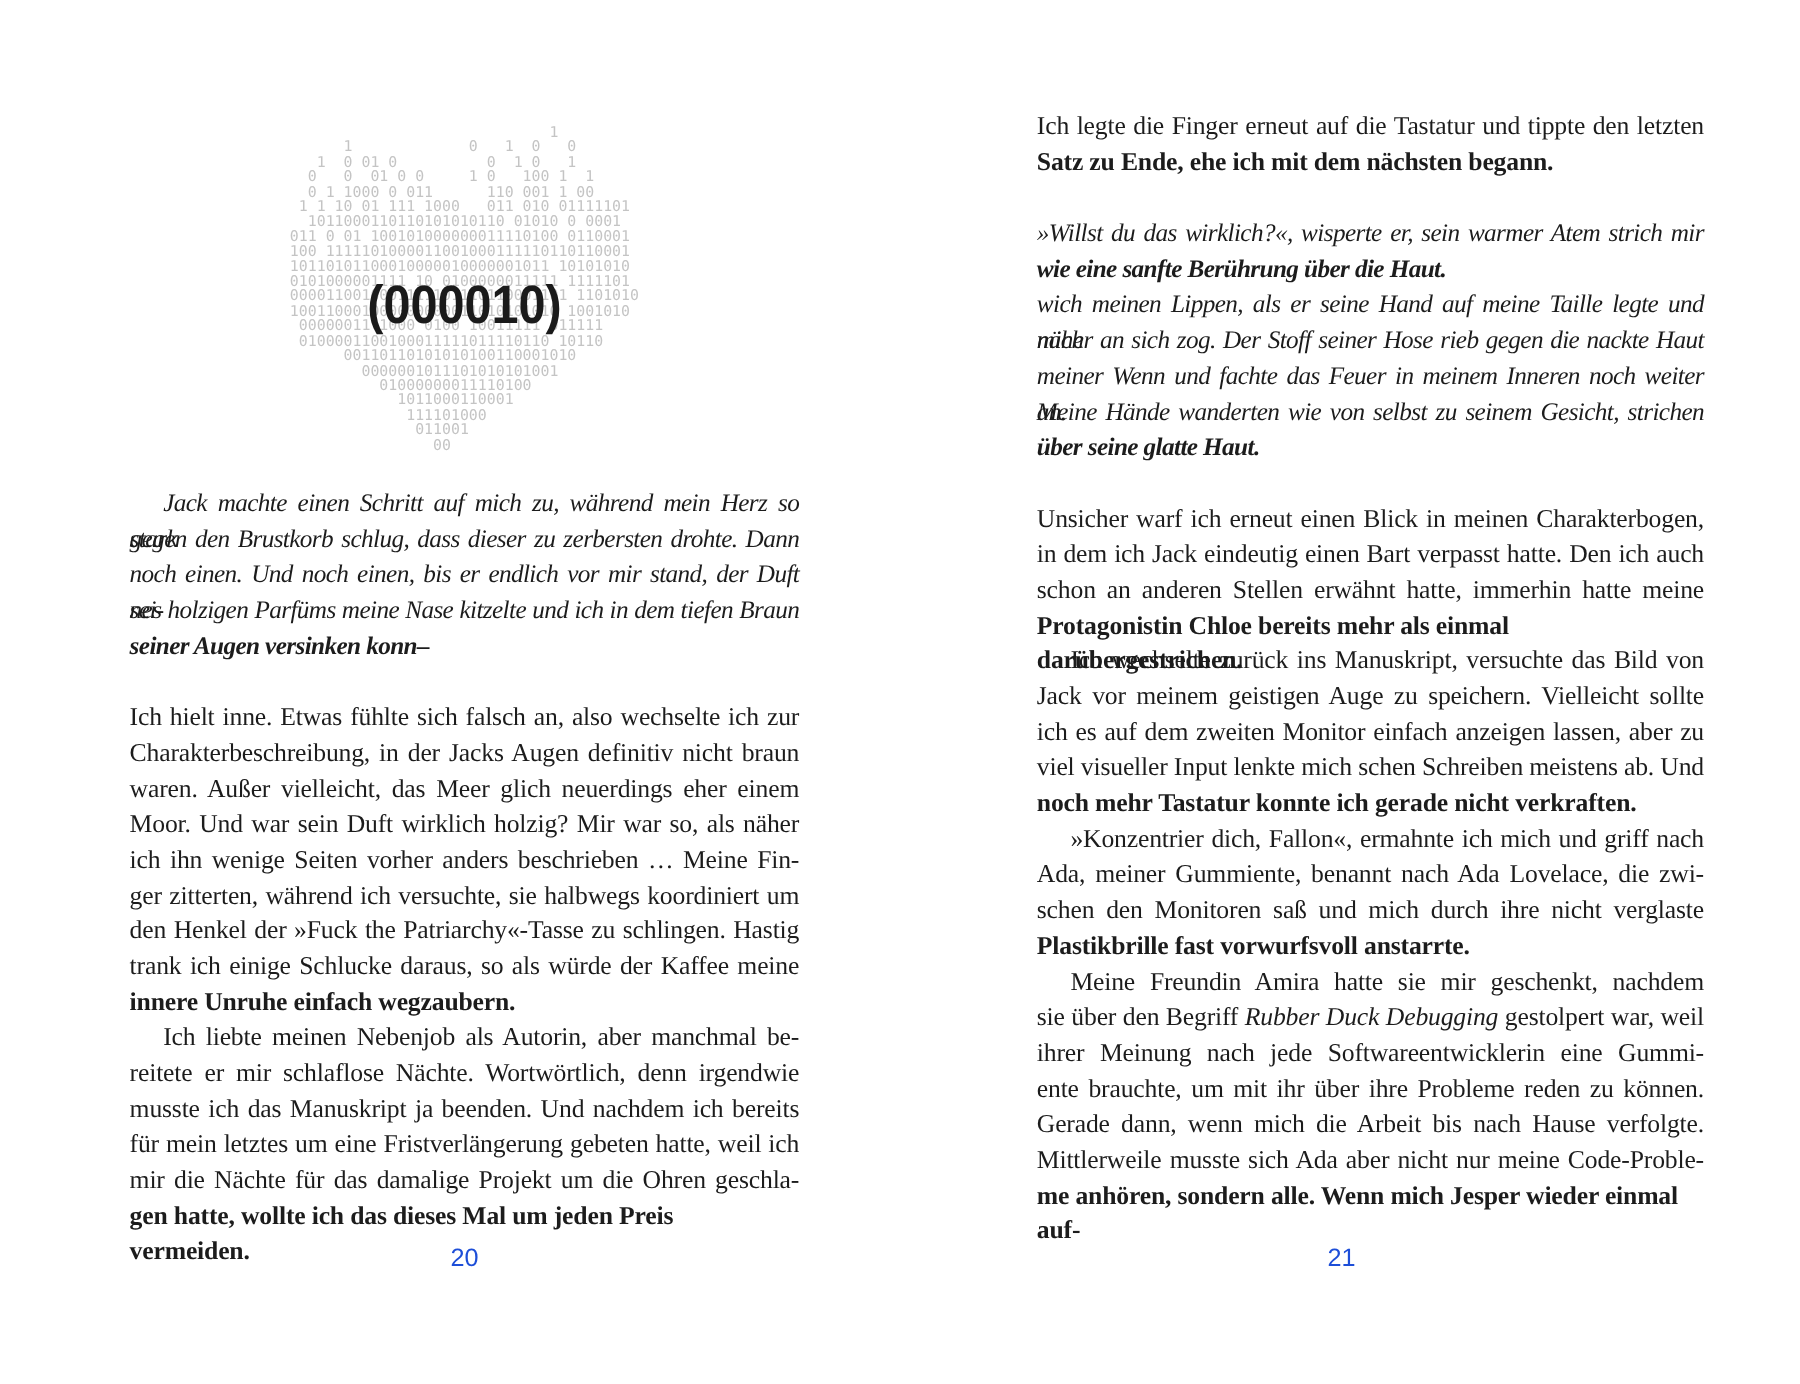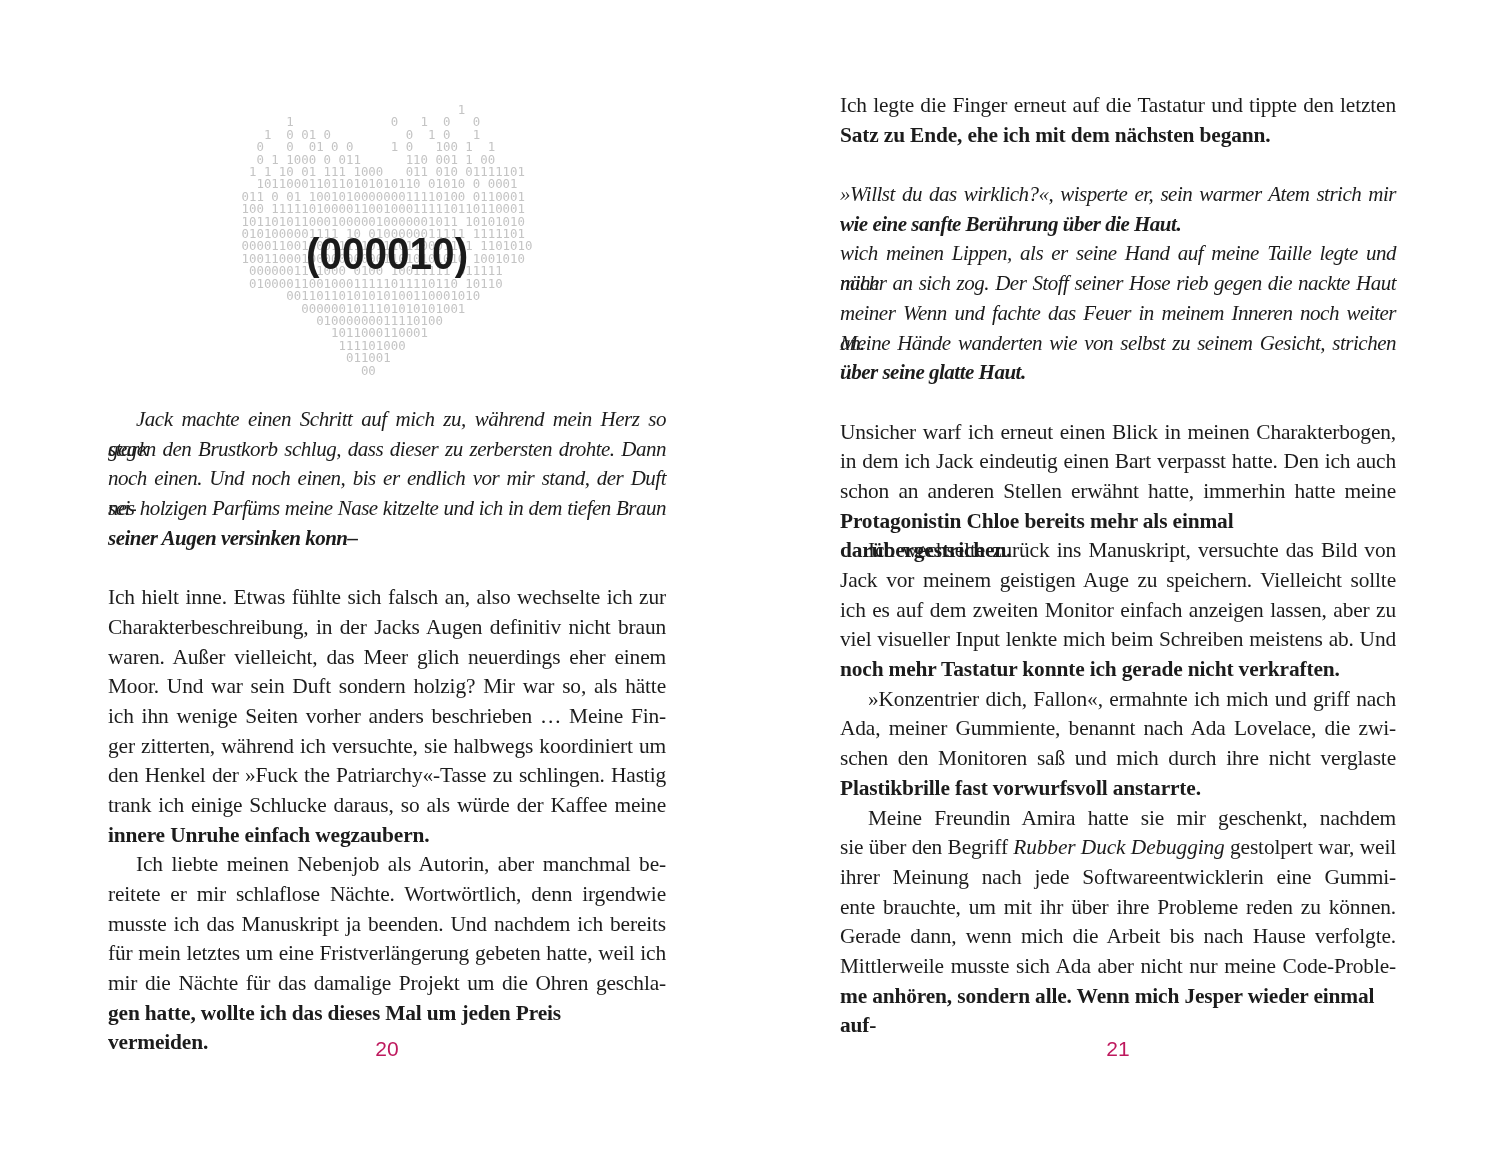--- a/index.html
+++ b/index.html
@@ -12,21 +12,21 @@
     height: 1153px;
     position: relative;
     overflow: hidden;
     font-family: "Liberation Serif", serif;
     color: #1c1c1c;
   }
   .page-text {
     position: absolute;
   }
   .left-text  { left: 108px; top: 405px; width: 558px; }
-  .right-text { left: 840px; top: 91px;  width: 556px; }
+  .right-text { left: 864px; top: 91px;  width: 556px; }
 
   .para { margin: 0; }
   .para.regular {
     font-size: 21.4px;
     letter-spacing: -0.15px;
   }
   .para.italic {
     font-style: italic;
     font-size: 21px;
     letter-spacing: -0.5px;
@@ -87,21 +87,21 @@
     color: #1a1a1a;
     letter-spacing: 0;
   }
   .page-number {
     position: absolute;
     top: 1037px;
     width: 558px;
     text-align: center;
     font-family: "Liberation Sans", sans-serif;
     font-size: 21px;
-    color: #be185d;
+    color: #1d4ed8;
   }
   .page-number.pn-left  { left: 108px; }
   .page-number.pn-right { left: 840px; width: 556px; }
   em { font-style: italic; }
 </style>
 </head>
 <body>
 
 <div class="heart-wrap">
   <pre class="binary-heart">                             1
@@ -137,21 +137,21 @@
       <div class="line">gegen den Brustkorb schlug, dass dieser zu zerbersten drohte. Dann</div>
       <div class="line">noch einen. Und noch einen, bis er endlich vor mir stand, der Duft sei-</div>
       <div class="line">nes holzigen Parfüms meine Nase kitzelte und ich in dem tiefen Braun</div>
       <div class="line last">seiner Augen versinken konn–</div>
     </div>
     <div class="gap"></div>
     <div class="para regular">
       <div class="line">Ich hielt inne. Etwas fühlte sich falsch an, also wechselte ich zur</div>
       <div class="line">Charakterbeschreibung, in der Jacks Augen definitiv nicht braun</div>
       <div class="line">waren. Außer vielleicht, das Meer glich neuerdings eher einem</div>
-      <div class="line">Moor. Und war sein Duft sondern holzig? Mir war so, als hätte</div>
+      <div class="line">Moor. Und war sein Duft wirklich holzig? Mir war so, als näher</div>
       <div class="line">ich ihn wenige Seiten vorher anders beschrieben … Meine Fin-</div>
       <div class="line">ger zitterten, während ich versuchte, sie halbwegs koordiniert um</div>
       <div class="line">den Henkel der »Fuck the Patriarchy«-Tasse zu schlingen. Hastig</div>
       <div class="line">trank ich einige Schlucke daraus, so als würde der Kaffee meine</div>
       <div class="line last">innere Unruhe einfach wegzaubern.</div>
     </div>
     <div class="para regular">
       <div class="line indent">Ich liebte meinen Nebenjob als Autorin, aber manchmal be-</div>
       <div class="line">reitete er mir schlaflose Nächte. Wortwörtlich, denn irgendwie</div>
       <div class="line">musste ich das Manuskript ja beenden. Und nachdem ich bereits</div>
@@ -182,21 +182,21 @@
     <div class="para regular">
       <div class="line">Unsicher warf ich erneut einen Blick in meinen Charakterbogen,</div>
       <div class="line">in dem ich Jack eindeutig einen Bart verpasst hatte. Den ich auch</div>
       <div class="line">schon an anderen Stellen erwähnt hatte, immerhin hatte meine</div>
       <div class="line last">Protagonistin Chloe bereits mehr als einmal darübergestrichen.</div>
     </div>
     <div class="para regular">
       <div class="line indent">Ich wechselte zurück ins Manuskript, versuchte das Bild von</div>
       <div class="line">Jack vor meinem geistigen Auge zu speichern. Vielleicht sollte</div>
       <div class="line">ich es auf dem zweiten Monitor einfach anzeigen lassen, aber zu</div>
-      <div class="line">viel visueller Input lenkte mich beim Schreiben meistens ab. Und</div>
+      <div class="line">viel visueller Input lenkte mich schen Schreiben meistens ab. Und</div>
       <div class="line last">noch mehr Tastatur konnte ich gerade nicht verkraften.</div>
     </div>
     <div class="para regular">
       <div class="line indent">»Konzentrier dich, Fallon«, ermahnte ich mich und griff nach</div>
       <div class="line">Ada, meiner Gummiente, benannt nach Ada Lovelace, die zwi-</div>
       <div class="line">schen den Monitoren saß und mich durch ihre nicht verglaste</div>
       <div class="line last">Plastikbrille fast vorwurfsvoll anstarrte.</div>
     </div>
     <div class="para regular">
       <div class="line indent">Meine Freundin Amira hatte sie mir geschenkt, nachdem</div>

